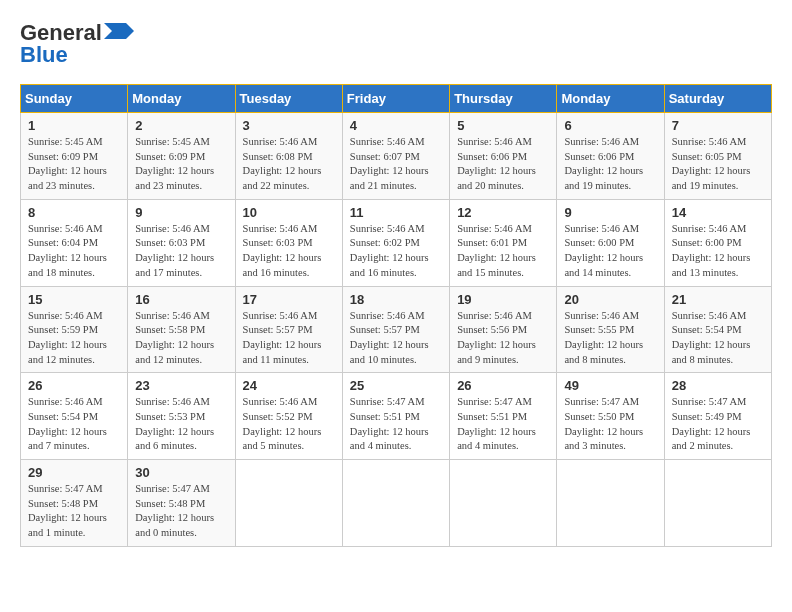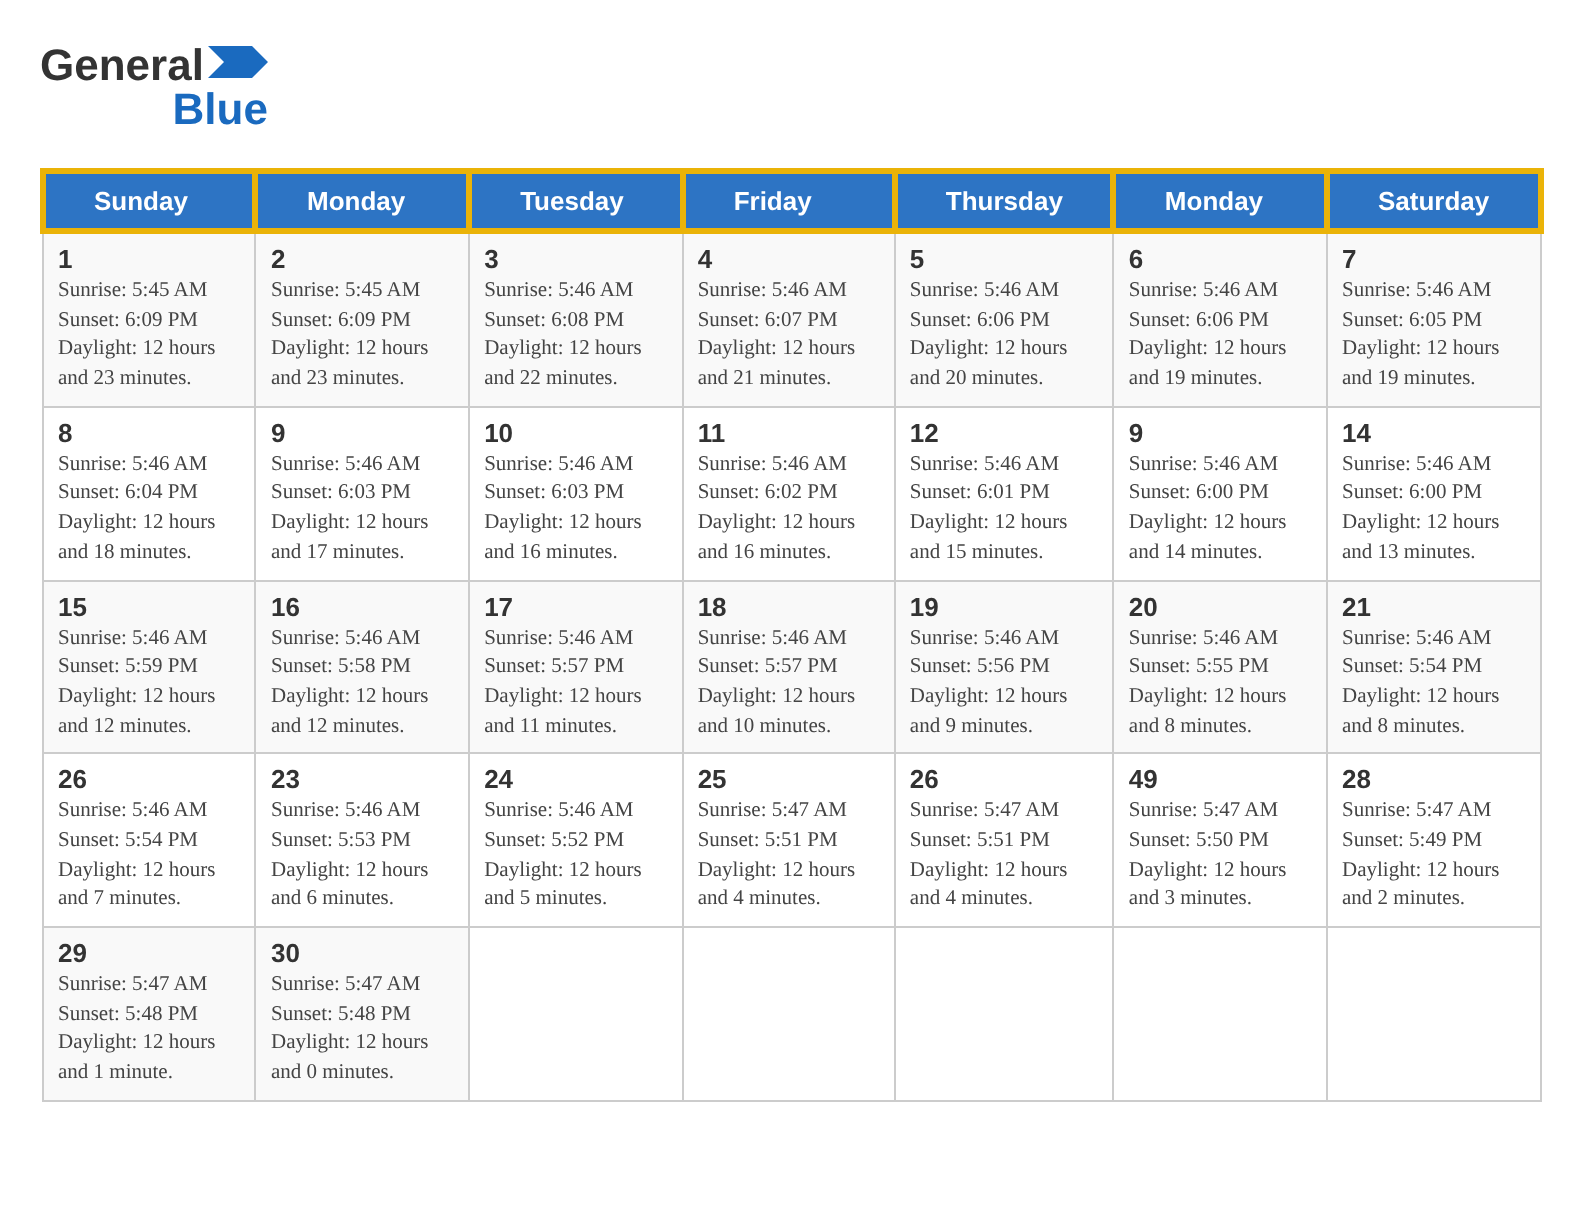--- a/index.html
+++ b/index.html
@@ -12,21 +12,21 @@
     }
     .header {
       display: flex;
       justify-content: space-between;
       align-items: flex-start;
       margin-bottom: 16px;
     }
     .logo {
       display: flex;
       flex-direction: column;
-      align-items: flex-end;
+      align-items: flex-start;
     }
     .logo-arrow {
       width: 28px;
       height: 14px;
       margin-left: 58px;
       margin-top: -4px;
     }
     .title-block {
       text-align: right;
     }
@@ -41,24 +41,24 @@
     }
     table {
       width: 100%;
       border-collapse: collapse;
       font-size: 11px;
     }
     thead tr th {
       background-color: #2d74c4;
       color: #fff;
       text-align: left;
-      padding: 6px 24px;
+      padding: 6px 4px;
       font-size: 13px;
       font-weight: bold;
-      border: 3px solid #eab308;
+      border: 1px solid #eab308;
     }
     tbody tr td {
       border: 1px solid #ccc;
       vertical-align: top;
       padding: 5px 7px;
       width: 14.28%;
       min-height: 70px;
       background: #fff;
     }
     tbody tr:nth-child(odd) td {

